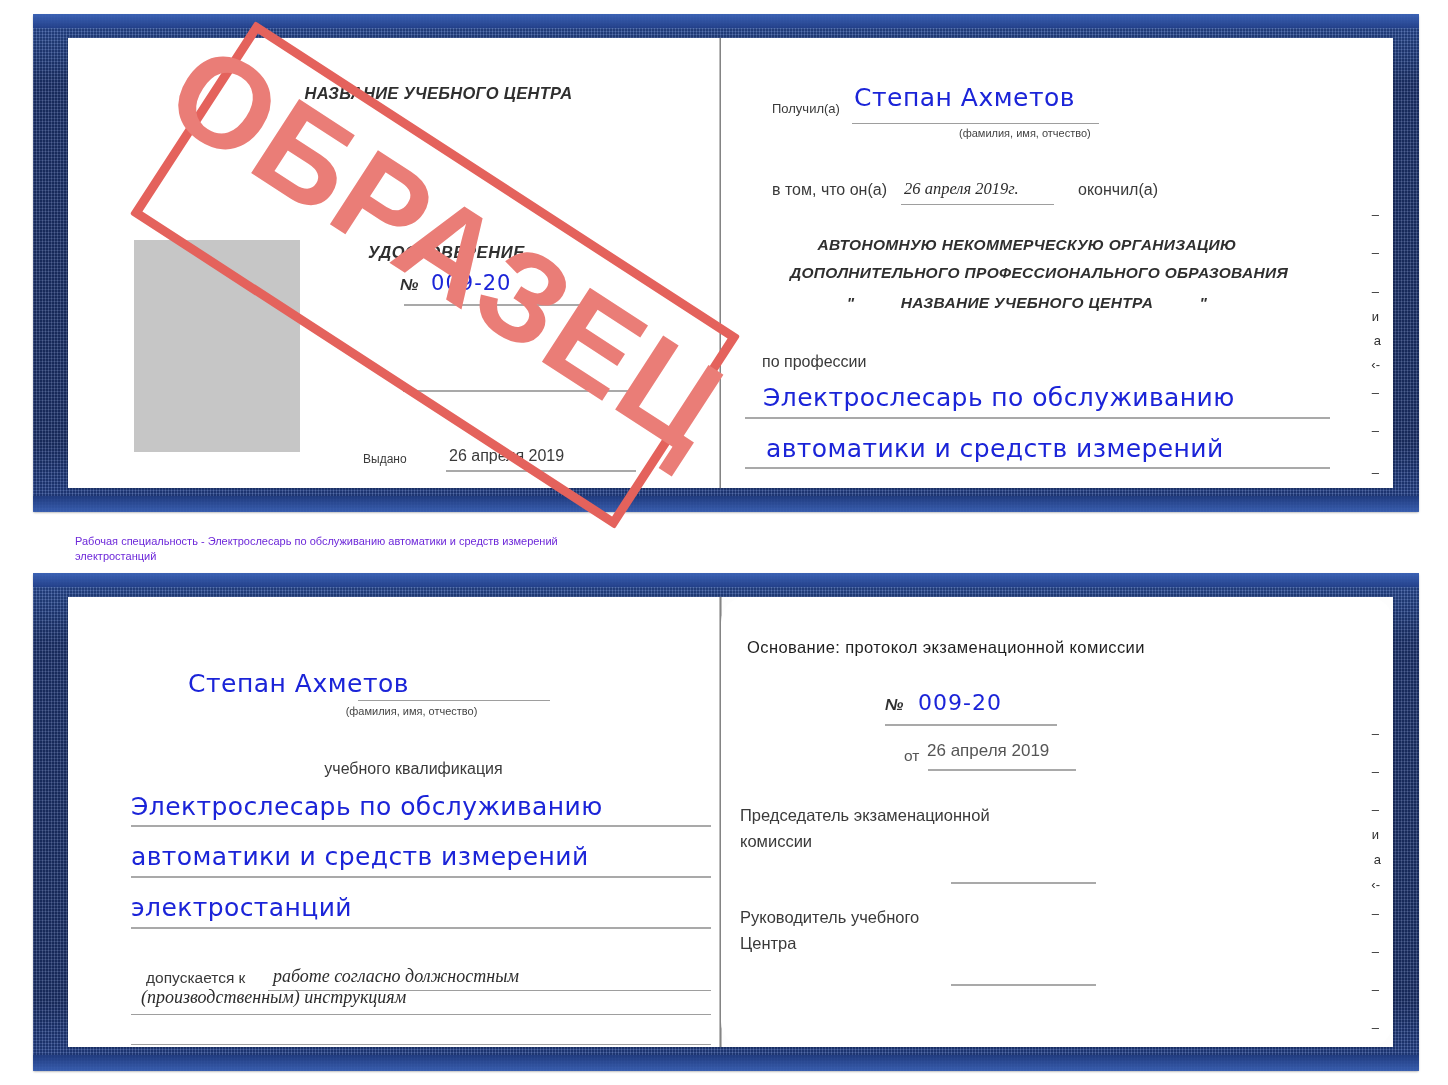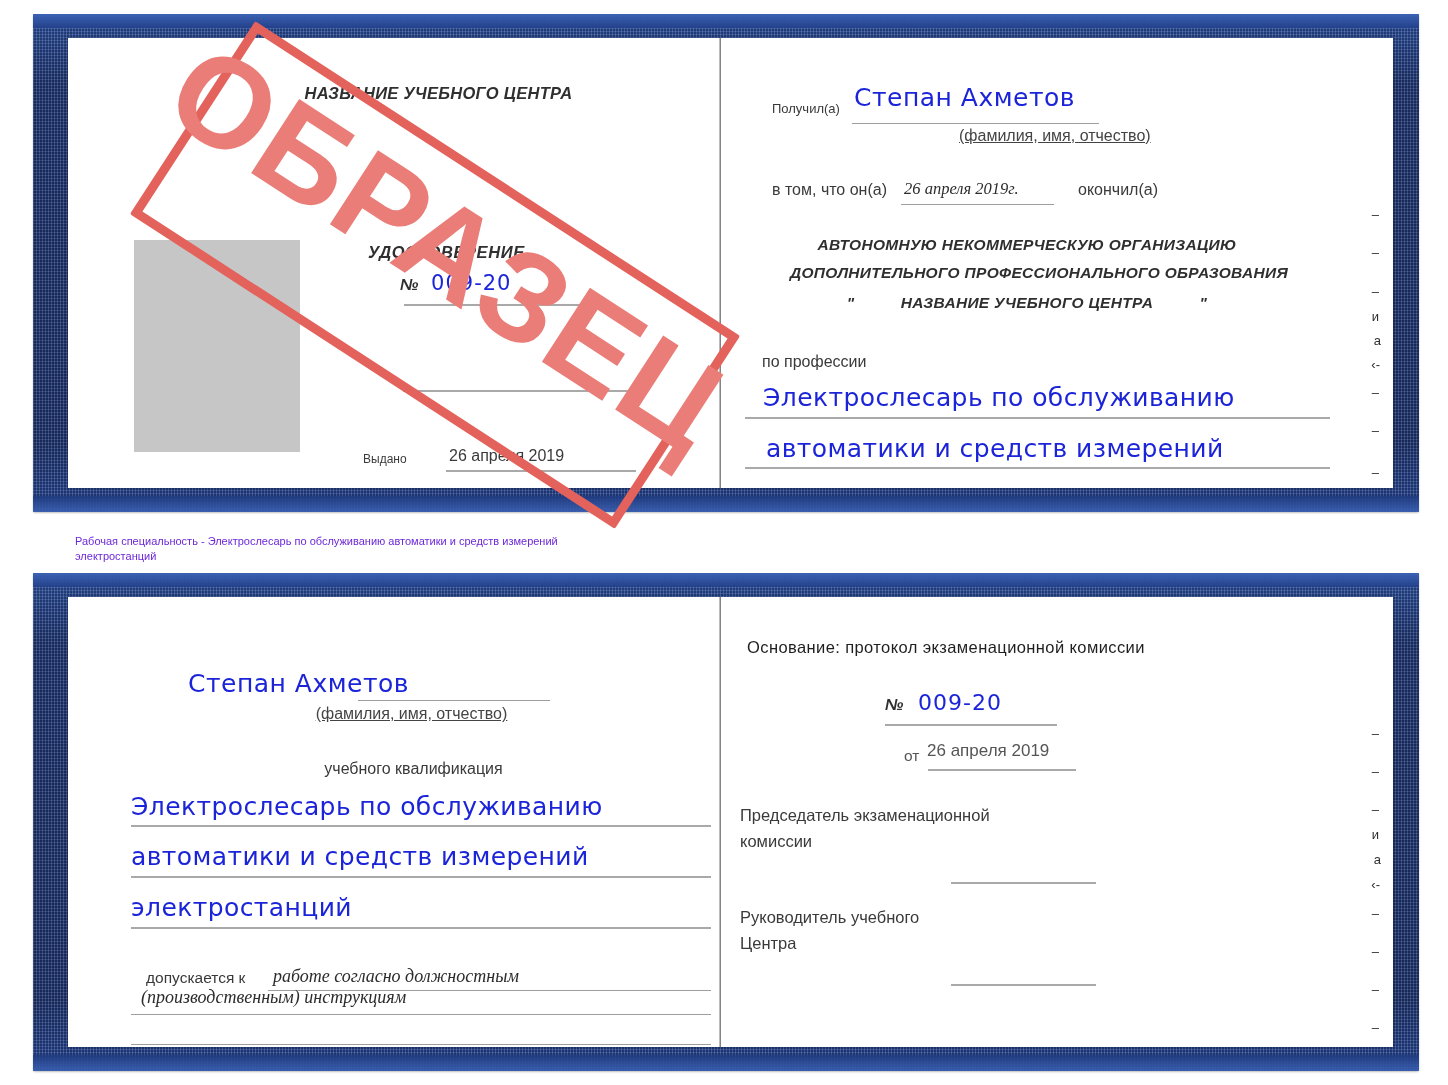--- a/index.html
+++ b/index.html
@@ -31,21 +31,21 @@
   .pages{position:absolute;background:#fdfdfd;box-shadow:0 0 3px rgba(0,0,0,.22);}
   .page{position:absolute;top:0;bottom:0;background:#ffffff;overflow:hidden;}
   .page.left{left:0;}
   .page.right{right:0;}
   .spine{position:absolute;top:0;bottom:0;width:3px;
          background:linear-gradient(90deg,#cfcfcf,#6f6f6f,#cfcfcf);opacity:.85;}
 
   
   .hd{font-weight:bold;color:#2f2f2f;letter-spacing:.3px;font-style:italic;}
   .lbl{color:#3a3a3a;}
-  .tiny{font-size:16px;color:#444;text-decoration:underline;}
+  .tiny{font-size:11px;color:#444;}
   .rule{position:absolute;height:2px;background:#9a9a9a;opacity:.85;}
   .rule.thin{height:1px;background:#8d8d8d;}
   .hand{color:#1b24d8;font-family:"DejaVu Sans", sans-serif;font-style:normal;}
   .serif-it{font-family:"Liberation Serif", serif;font-style:italic;color:#2c2c2c;}
   .gray{color:#555;}
 
   
   .photo{position:absolute;background:#c6c6c6;}
 
   
@@ -182,21 +182,21 @@
       <div class="lbl" style="position:absolute;left:78px;top:372px;font-size:15.5px;">допускается к</div>
       <div class="serif-it" style="position:absolute;left:205px;top:369px;font-size:18px;">работе согласно должностным</div>
       <div class="rule thin" style="left:200px;top:393px;width:443px;"></div>
       <div class="serif-it" style="position:absolute;left:73px;top:390px;font-size:18px;">(производственным) инструкциям</div>
       <div class="rule thin" style="left:63px;top:417px;width:580px;"></div>
       <div class="rule thin" style="left:63px;top:447px;width:580px;"></div>
     </div>
 
     <div class="spine" style="left:651px;"></div>
 
-    <div class="page right" style="width:672px;">
+    <div class="page right" style="width:672px;border-radius:25px;">
 
       <div class="lbl" style="position:absolute;left:26px;top:41px;font-size:16.5px;letter-spacing:.4px;color:#1f1f1f;">Основание: протокол экзаменационной комиссии</div>
 
       <div style="position:absolute;left:164px;top:93px;">
         <span class="hd" style="font-size:16px;">№</span>
         <span class="hand" style="font-size:22px;margin-left:10px;letter-spacing:1px;">009-20</span>
       </div>
       <div class="rule" style="left:164px;top:127px;width:172px;"></div>
 
       <div class="lbl gray" style="position:absolute;left:183px;top:150px;font-size:15.5px;text-align:right;">от</div>

